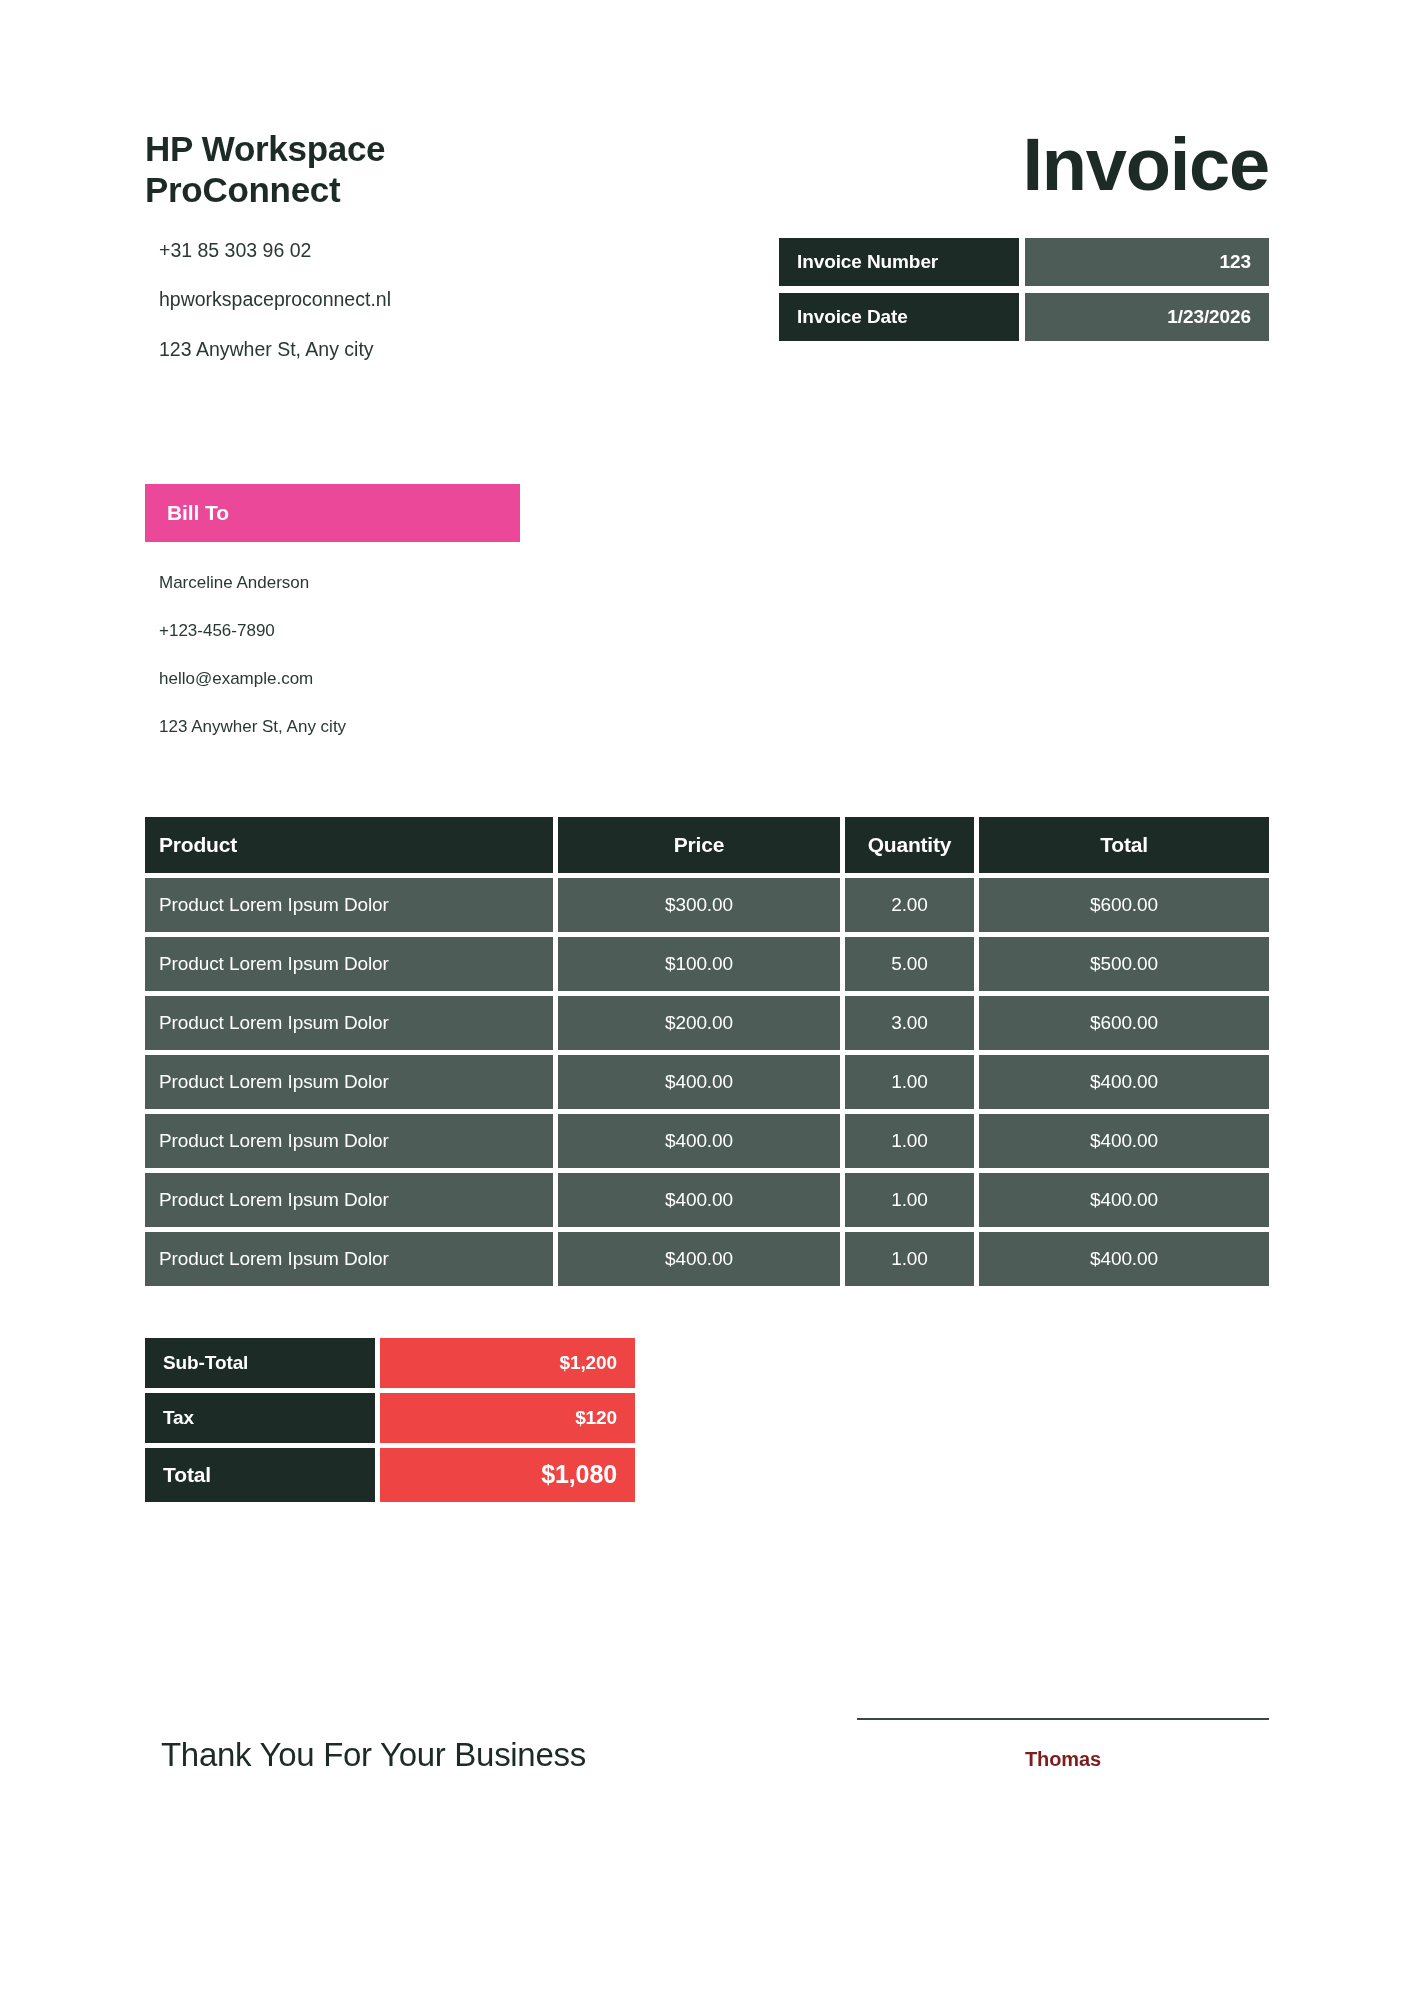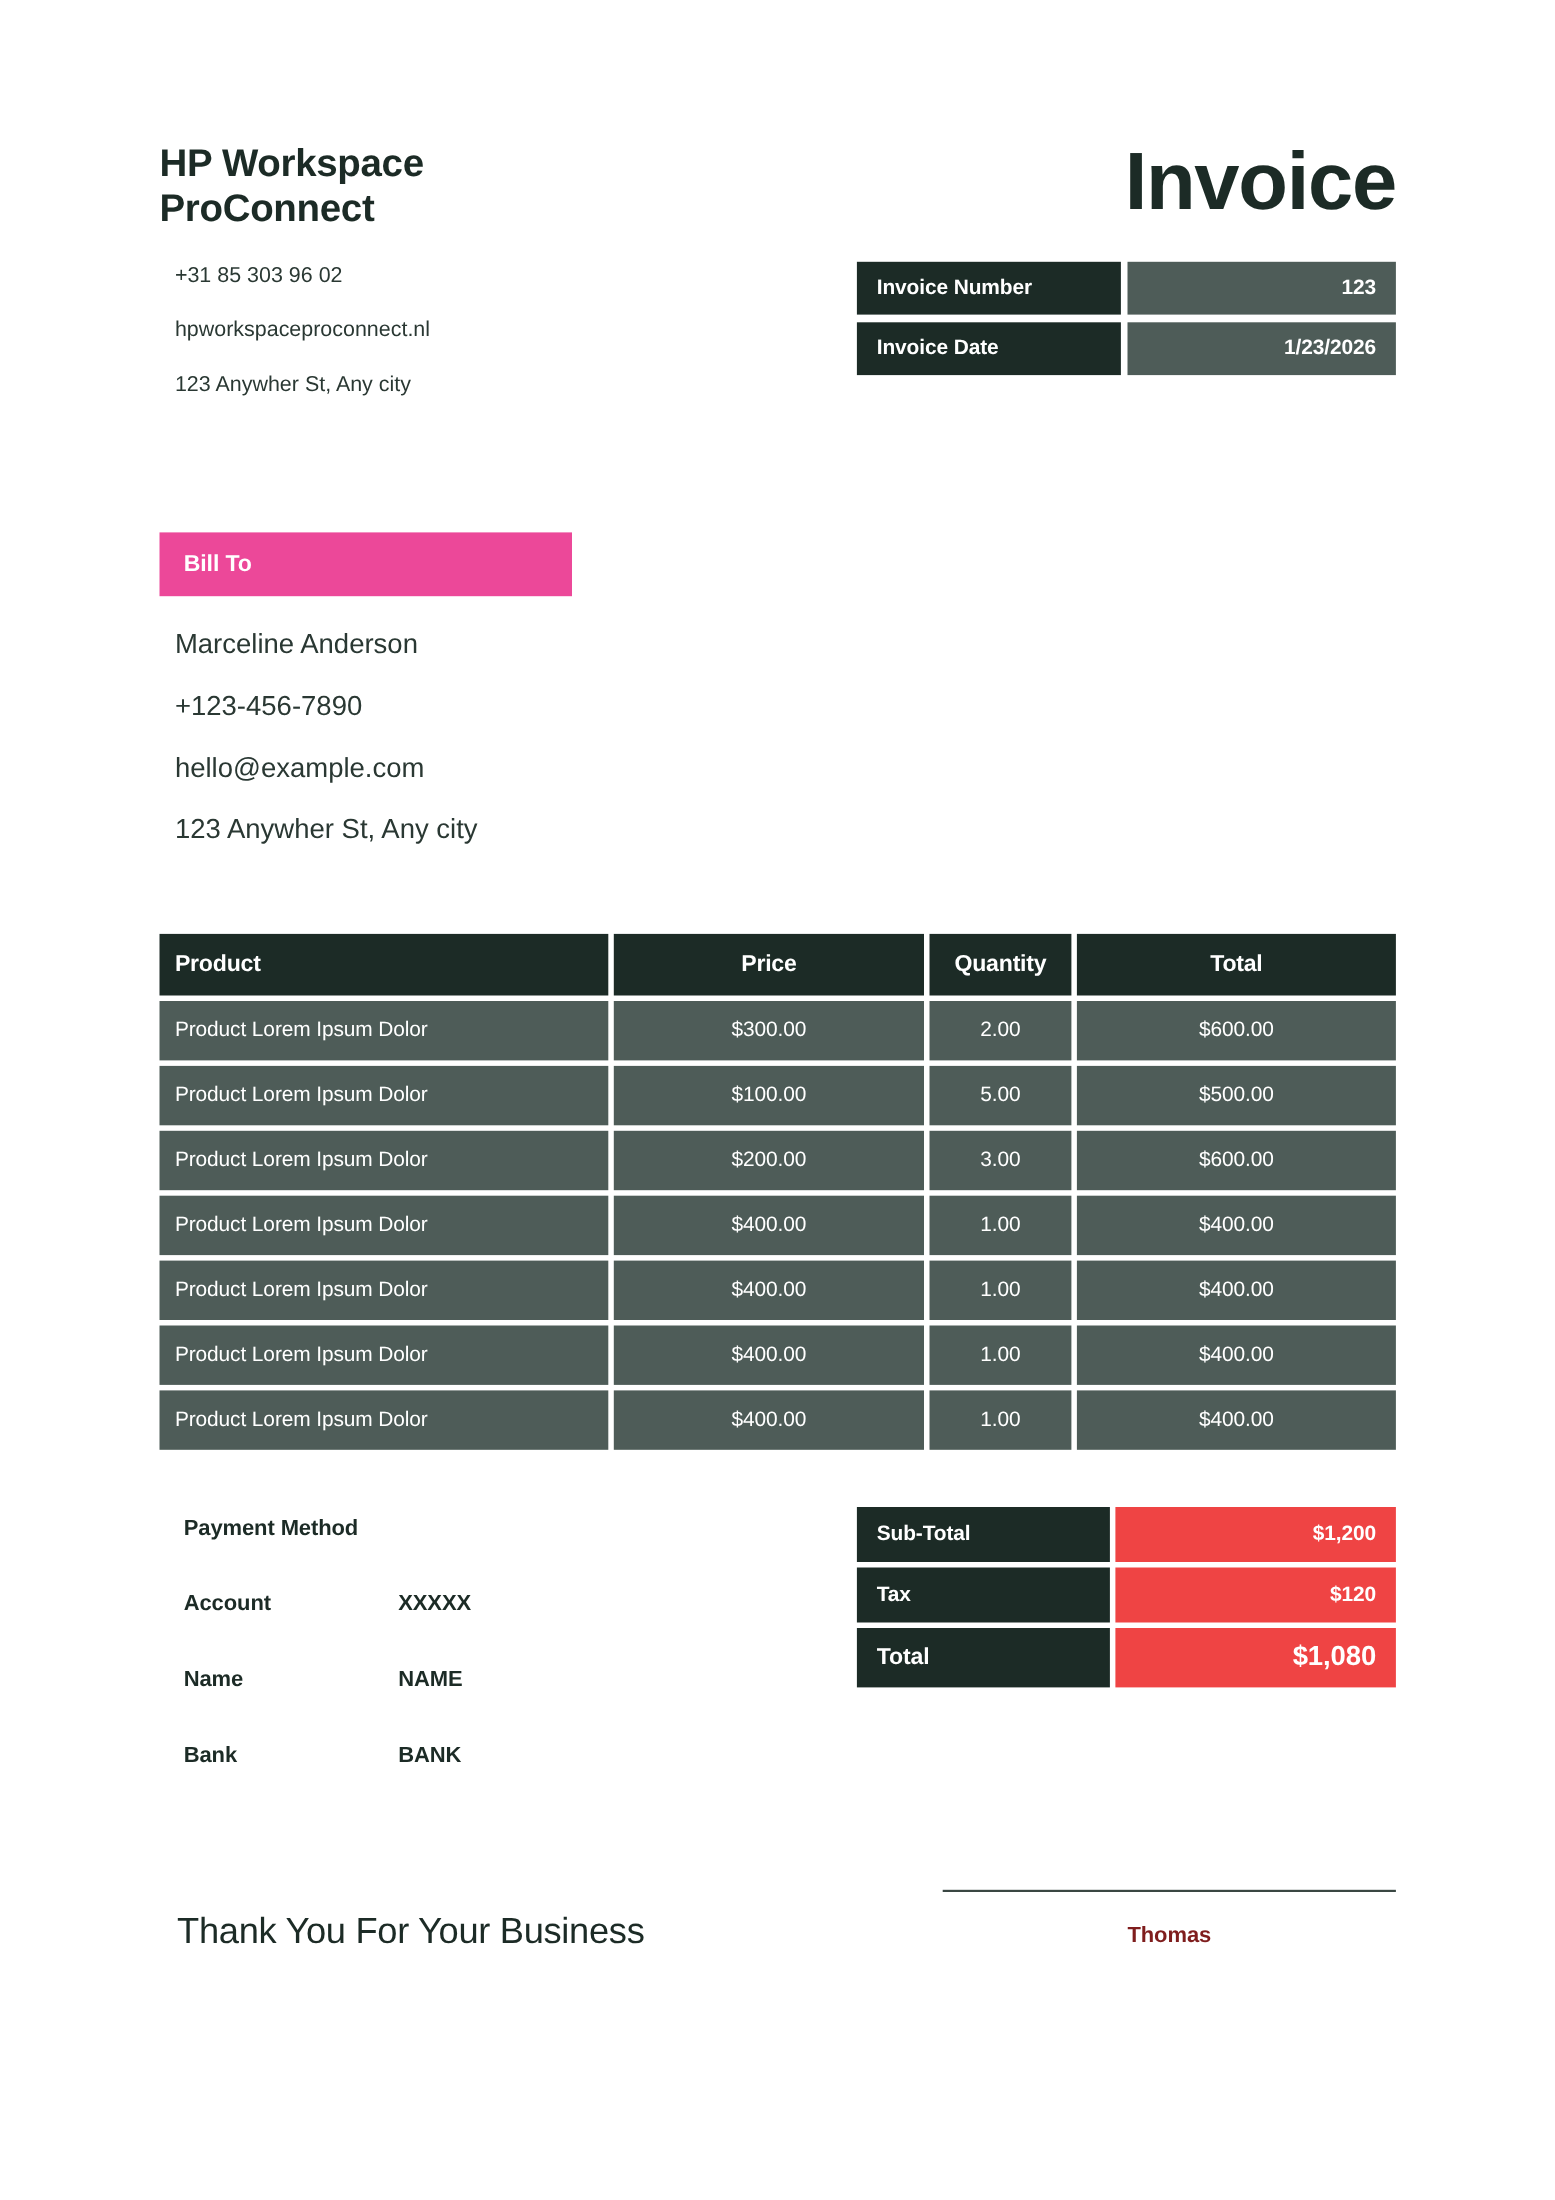--- a/index.html
+++ b/index.html
@@ -115,21 +115,21 @@
     padding: 17px 22px;
     letter-spacing: -0.1px;
   }
 
   .billto-details {
     margin-top: 32px;
     padding-left: 14px;
   }
 
   .billto-details .line {
-    font-size: 25px;
+    font-size: 17px;
     font-weight: 400;
     line-height: 1.0;
     color: #2A3833;
     margin-bottom: 31px;
   }
   .billto-details .line:last-child { margin-bottom: 0; }
 
   
   .table { margin-top: 82px; }
 
@@ -383,38 +383,20 @@
         <div class="cell cell-price">$400.00</div>
         <div class="cell cell-qty">1.00</div>
         <div class="cell cell-total">$400.00</div>
       </div>
 
     </div>
   </div>
 
   <div class="bottom">
 
-    <div class="payment-block">
-      <div class="payment-title">Payment Method</div>
-
-      <div class="pay-row">
-        <div class="pay-key">Account</div>
-        <div class="pay-val">XXXXX</div>
-      </div>
-
-      <div class="pay-row">
-        <div class="pay-key">Name</div>
-        <div class="pay-val">NAME</div>
-      </div>
-
-      <div class="pay-row">
-        <div class="pay-key">Bank</div>
-        <div class="pay-val">BANK</div>
-      </div>
-    </div>
 
     <div class="totals-block">
 
       <div class="total-row">
         <div class="total-label">Sub-Total</div>
         <div class="total-value">$1,200</div>
       </div>
 
       <div class="total-row">
         <div class="total-label">Tax</div>

